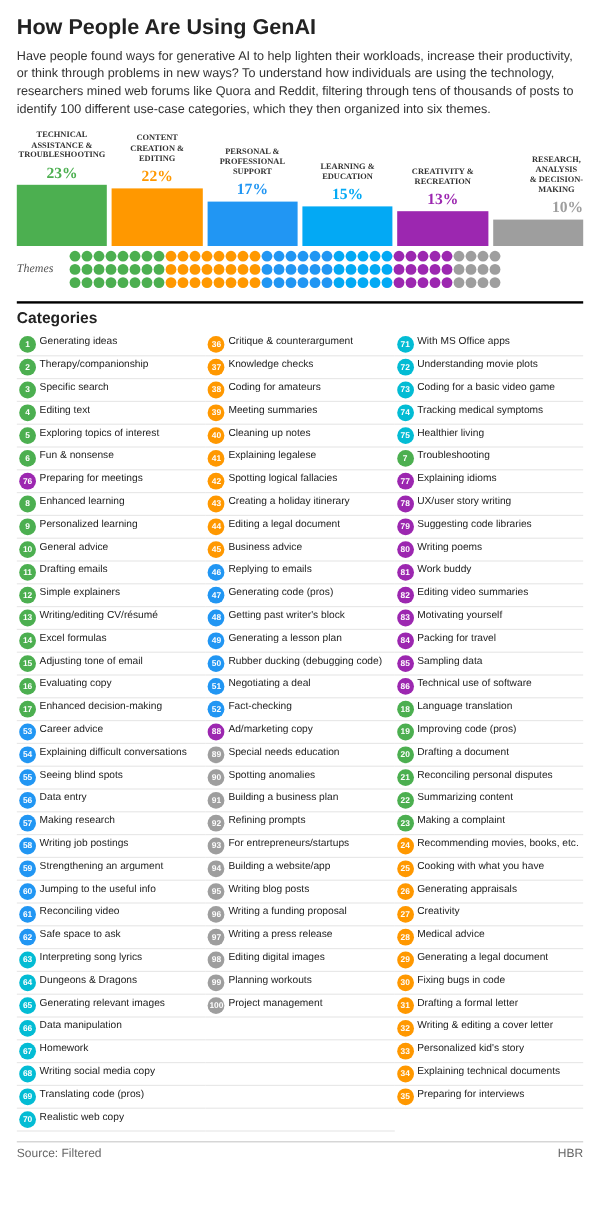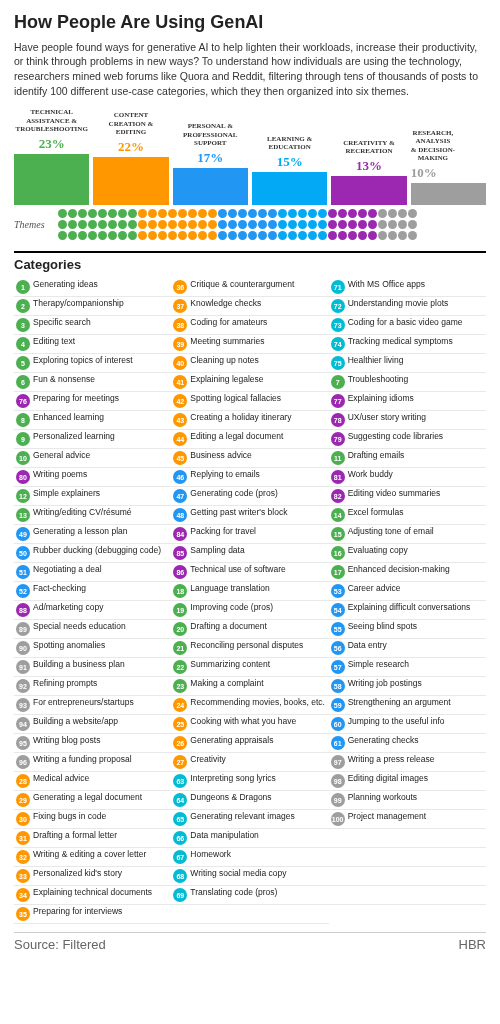--- a/index.html
+++ b/index.html
@@ -7,21 +7,21 @@
     .container { padding: 12px 14px 10px 14px; }
     h1 { font-size: 18px; font-weight: bold; margin-bottom: 6px; line-height: 1.2; }
     .intro { font-size: 10.5px; line-height: 1.4; color: #333; margin-bottom: 10px; }
     .chart-section { margin-bottom: 10px; font-family: Liberation Serif, serif; }
     .categories-section { margin-top: 8px; }
     .categories-title { font-size: 13px; font-weight: bold; margin-bottom: 6px; border-top: 2px solid #000; padding-top: 4px; }
     .categories-grid { display: grid; grid-template-columns: 1fr 1fr 1fr; gap: 0; }
     .cat-item { display: flex; align-items: flex-start; padding: 1.5px 2px; border-bottom: 1px solid #e8e8e8; }
     .cat-num { width: 14px; height: 14px; border-radius: 50%; display: flex; align-items: center; justify-content: center; font-size: 7px; font-weight: bold; color: #fff; flex-shrink: 0; margin-right: 3px; margin-top: 1px; }
     .cat-text { font-size: 8.5px; line-height: 1.3; color: #222; }
-    .footer { font-size: 13px; color: #666; margin-top: 8px; border-top: 1px solid #ccc; padding-top: 4px; display: flex; justify-content: space-between; }
+    .footer { font-size: 10px; color: #666; margin-top: 8px; border-top: 1px solid #ccc; padding-top: 4px; display: flex; justify-content: space-between; }
   </style>
 </head>
 <body>
 
 <div class="container">
   <h1>How People Are Using GenAI</h1>
   <p class="intro">Have people found ways for generative AI to help lighten their workloads, increase their productivity, or think through problems in new ways? To understand how individuals are using the technology, researchers mined web forums like Quora and Reddit, filtering through tens of thousands of posts to identify 100 different use-case categories, which they then organized into six themes.</p>
 
   <div class="chart-section">
     <div style="display:flex; align-items:flex-end; gap:0; width:100%; margin-bottom:0;">
@@ -53,21 +53,21 @@
 EDUCATION</div>
             <div style="font-size: 13px; font-weight: bold; color: rgb(3, 169, 244); margin-bottom: 2px;">15%</div>
             <div style="width: 100%; height: 33px; background: rgb(3, 169, 244);"></div>
           </div>
           <div style="display: flex; flex-direction: column; align-items: center; flex: 1 1 0%;">
             <div style="font-size: 7px; text-align: center; color: rgb(51, 51, 51); font-weight: bold; line-height: 1.2; margin-bottom: 2px; white-space: pre-line;">CREATIVITY &amp;
 RECREATION</div>
             <div style="font-size: 13px; font-weight: bold; color: rgb(156, 39, 176); margin-bottom: 2px;">13%</div>
             <div style="width: 100%; height: 29px; background: rgb(156, 39, 176);"></div>
           </div>
-          <div style="display: flex; flex-direction: column; align-items: flex-start; flex: 1 1 0%;">
+          <div style="display: flex; flex-direction: column; align-items: flex-end; flex: 1 1 0%;">
             <div style="font-size: 7px; text-align: center; color: rgb(51, 51, 51); font-weight: bold; line-height: 1.2; margin-bottom: 2px; white-space: pre-line;">RESEARCH,
 ANALYSIS
 &amp; DECISION-
 MAKING</div>
             <div style="font-size: 13px; font-weight: bold; color: rgb(158, 158, 158); margin-bottom: 2px;">10%</div>
             <div style="width: 100%; height: 22px; background: rgb(158, 158, 158);"></div>
           </div>
         </div>
     </div>
 
@@ -305,28 +305,28 @@
         </div>
         <div class="cat-item">
           <div class="cat-num" style="background: rgb(76, 175, 80);">10</div>
           <div class="cat-text">General advice</div>
         </div>
         <div class="cat-item">
           <div class="cat-num" style="background: rgb(255, 152, 0);">45</div>
           <div class="cat-text">Business advice</div>
         </div>
         <div class="cat-item">
+          <div class="cat-num" style="background: rgb(156, 39, 176);">80</div>
+          <div class="cat-text">Writing poems</div>
+        </div>
+        <div class="cat-item">
           <div class="cat-num" style="background: rgb(76, 175, 80);">11</div>
           <div class="cat-text">Drafting emails</div>
         </div>
         <div class="cat-item">
-          <div class="cat-num" style="background: rgb(156, 39, 176);">80</div>
-          <div class="cat-text">Writing poems</div>
-        </div>
-        <div class="cat-item">
           <div class="cat-num" style="background: rgb(33, 150, 243);">46</div>
           <div class="cat-text">Replying to emails</div>
         </div>
         <div class="cat-item">
           <div class="cat-num" style="background: rgb(156, 39, 176);">81</div>
           <div class="cat-text">Work buddy</div>
         </div>
         <div class="cat-item">
           <div class="cat-num" style="background: rgb(76, 175, 80);">12</div>
           <div class="cat-text">Simple explainers</div>
@@ -341,20 +341,24 @@
         </div>
         <div class="cat-item">
           <div class="cat-num" style="background: rgb(76, 175, 80);">13</div>
           <div class="cat-text">Writing/editing CV/résumé</div>
         </div>
         <div class="cat-item">
           <div class="cat-num" style="background: rgb(33, 150, 243);">48</div>
           <div class="cat-text">Getting past writer's block</div>
         </div>
         <div class="cat-item">
+          <div class="cat-num" style="background: rgb(156, 39, 176);">83</div>
+          <div class="cat-text">Motivating yourself</div>
+        </div>
+        <div class="cat-item">
           <div class="cat-num" style="background: rgb(76, 175, 80);">14</div>
           <div class="cat-text">Excel formulas</div>
         </div>
         <div class="cat-item">
           <div class="cat-num" style="background: rgb(33, 150, 243);">49</div>
           <div class="cat-text">Generating a lesson plan</div>
         </div>
         <div class="cat-item">
           <div class="cat-num" style="background: rgb(156, 39, 176);">84</div>
           <div class="cat-text">Packing for travel</div>
@@ -438,21 +442,21 @@
         <div class="cat-item">
           <div class="cat-num" style="background: rgb(158, 158, 158);">91</div>
           <div class="cat-text">Building a business plan</div>
         </div>
         <div class="cat-item">
           <div class="cat-num" style="background: rgb(76, 175, 80);">22</div>
           <div class="cat-text">Summarizing content</div>
         </div>
         <div class="cat-item">
           <div class="cat-num" style="background: rgb(33, 150, 243);">57</div>
-          <div class="cat-text">Simple research</div>
+          <div class="cat-text">Making research</div>
         </div>
         <div class="cat-item">
           <div class="cat-num" style="background: rgb(158, 158, 158);">92</div>
           <div class="cat-text">Refining prompts</div>
         </div>
         <div class="cat-item">
           <div class="cat-num" style="background: rgb(76, 175, 80);">23</div>
           <div class="cat-text">Making a complaint</div>
         </div>
         <div class="cat-item">
@@ -486,31 +490,35 @@
         <div class="cat-item">
           <div class="cat-num" style="background: rgb(158, 158, 158);">95</div>
           <div class="cat-text">Writing blog posts</div>
         </div>
         <div class="cat-item">
           <div class="cat-num" style="background: rgb(255, 152, 0);">26</div>
           <div class="cat-text">Generating appraisals</div>
         </div>
         <div class="cat-item">
           <div class="cat-num" style="background: rgb(33, 150, 243);">61</div>
-          <div class="cat-text">Generating checks</div>
+          <div class="cat-text">Reconciling video</div>
         </div>
         <div class="cat-item">
           <div class="cat-num" style="background: rgb(158, 158, 158);">96</div>
           <div class="cat-text">Writing a funding proposal</div>
         </div>
         <div class="cat-item">
           <div class="cat-num" style="background: rgb(255, 152, 0);">27</div>
           <div class="cat-text">Creativity</div>
         </div>
         <div class="cat-item">
+          <div class="cat-num" style="background: rgb(33, 150, 243);">62</div>
+          <div class="cat-text">Safe space to ask</div>
+        </div>
+        <div class="cat-item">
           <div class="cat-num" style="background: rgb(158, 158, 158);">97</div>
           <div class="cat-text">Writing a press release</div>
         </div>
         <div class="cat-item">
           <div class="cat-num" style="background: rgb(255, 152, 0);">28</div>
           <div class="cat-text">Medical advice</div>
         </div>
         <div class="cat-item">
           <div class="cat-num" style="background: rgb(3, 188, 212);">63</div>
           <div class="cat-text">Interpreting song lyrics</div>
@@ -575,20 +583,24 @@
           <div class="cat-text">Explaining technical documents</div>
         </div>
         <div class="cat-item">
           <div class="cat-num" style="background: rgb(3, 188, 212);">69</div>
           <div class="cat-text">Translating code (pros)</div>
         </div>
         <div class="cat-item"></div>
         <div class="cat-item">
           <div class="cat-num" style="background: rgb(255, 152, 0);">35</div>
           <div class="cat-text">Preparing for interviews</div>
+        </div>
+        <div class="cat-item">
+          <div class="cat-num" style="background: rgb(3, 188, 212);">70</div>
+          <div class="cat-text">Realistic web copy</div>
         </div>
         <div class="cat-item"></div>
       </div>
   </div>
 
   <div class="footer">
     <span>Source: Filtered</span>
     <span>HBR</span>
   </div>
 </div>

